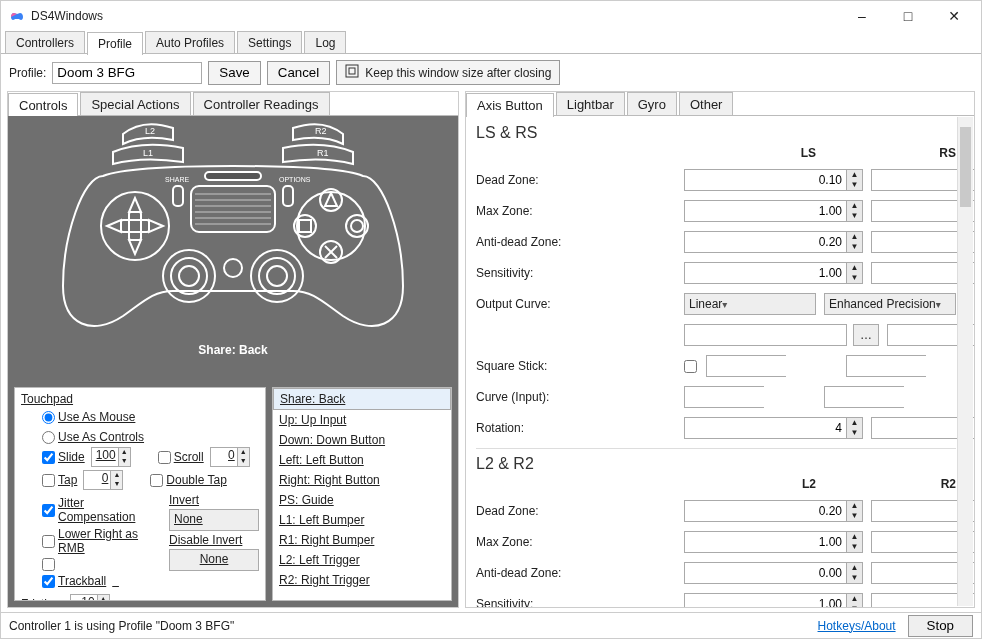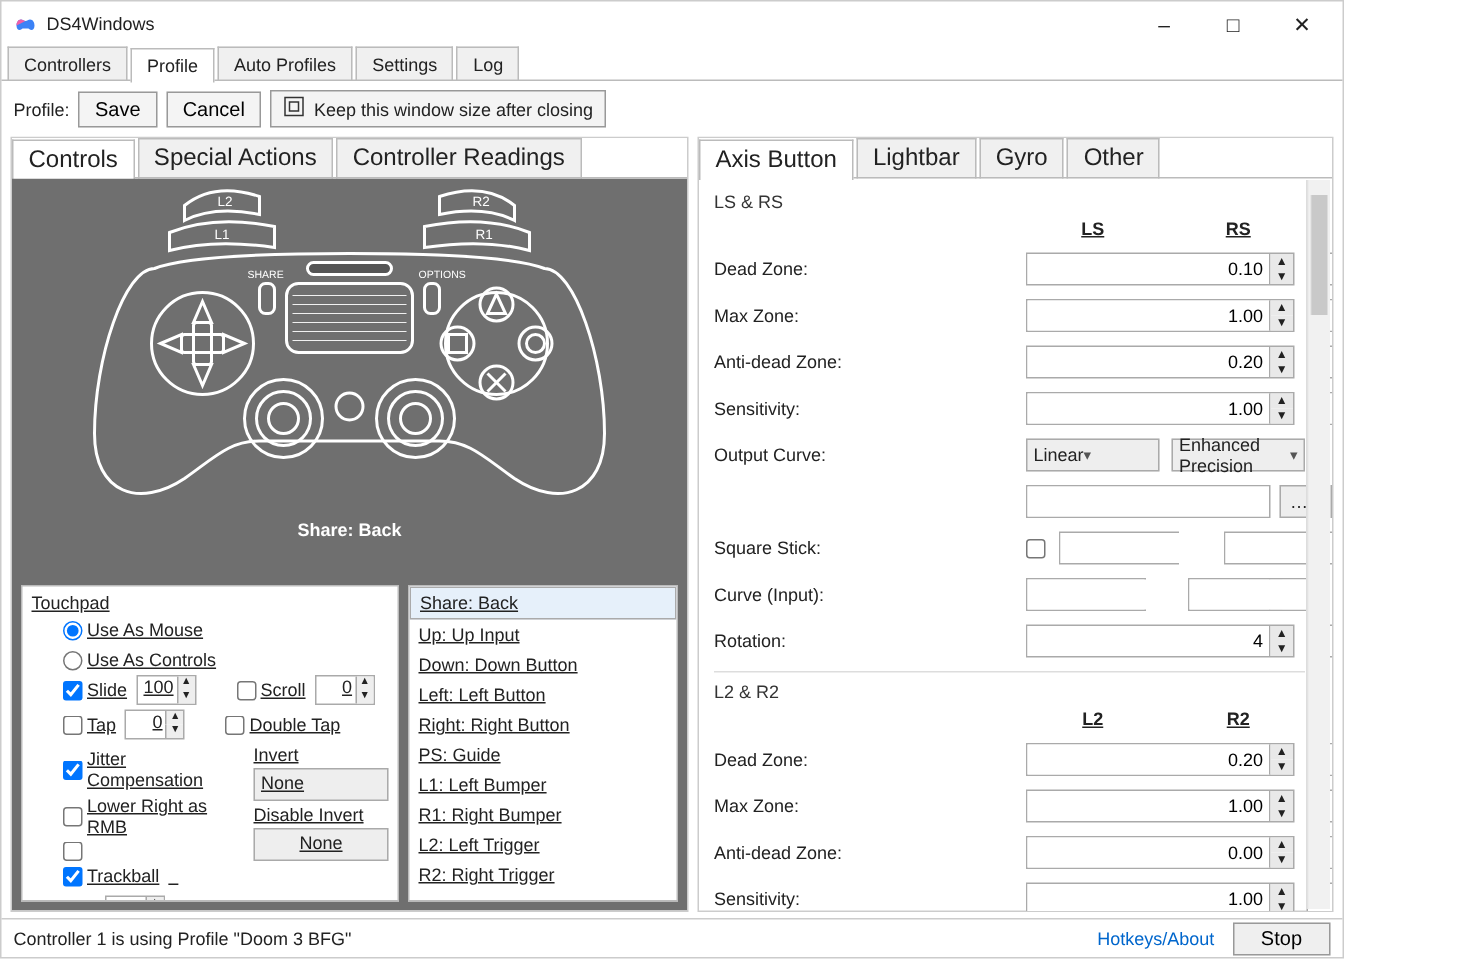--- a/index.html
+++ b/index.html
@@ -1,17 +1,17 @@
 <!DOCTYPE html>
 <html><head>
 <meta charset="utf-8">
 <style>
   * { box-sizing: border-box; }
   body { margin: 0; font-family: "Segoe UI", Tahoma, sans-serif; font-size: 12px; color: #222; background: #fff; }
-  .window { width: 896px; height: 639px; border: 1px solid #ccc; display: flex; flex-direction: column; position: relative; }
+  .window { width: 982px; height: 639px; border: 1px solid #ccc; display: flex; flex-direction: column; position: relative; }
 
   
   .titlebar { height: 30px; display: flex; align-items: center; padding: 0 4px 0 8px; }
   .titlebar .icon { width: 16px; height: 16px; margin-right: 6px; }
   .titlebar .title { flex: 0 0 auto; }
   .titlebar .spacer { flex: 1; }
   .winbtn { width: 46px; height: 28px; display: inline-flex; align-items: center; justify-content: center; font-size: 14px; cursor: default; }
 
   
   .tabs { display: flex; align-items: flex-end; padding-left: 4px; }
@@ -23,21 +23,21 @@
   .profilebar { display: flex; align-items: center; gap: 6px; padding: 6px 8px; }
   .profilebar input[type=text] { width: 150px; height: 22px; border: 1px solid #aaa; padding: 2px 4px; }
   .btn { height: 24px; padding: 2px 10px; border: 1px solid #999; background: #f4f4f4; cursor: default; }
   .keepbox { display: inline-flex; align-items: center; gap: 6px; border: 1px solid #999; background: #f4f4f4; padding: 3px 8px; }
 
   
   .content { flex: 1; display: flex; gap: 6px; padding: 0 6px 4px 6px; overflow: hidden; }
   .pane { flex: 1; display: flex; flex-direction: column; min-width: 0; border: 1px solid #ccc; }
   .pane-left { flex: 0 0 452px; }
   .inner-tabs { display: flex; }
-  .inner-tabs .tab { font-size: 16px; }
+  .inner-tabs .tab { font-size: 13px; }
   .pane-body { flex: 1; overflow: hidden; position: relative; }
 
   
   .controller-wrap { background: #6f6f6f; height: 265px; width:100%; display:flex; flex-direction:column; align-items:center; justify-content:flex-start; }
   .controller-svg { width: 380px; height: 225px; }
   .share-label { color: #fff; font-weight: 600; margin-top: 2px; }
 
   
   .lower-split { display: flex; height: calc(100% - 265px); padding: 6px; gap: 6px; background:#6f6f6f;text-decoration:underline; }
   .touchpad-panel { flex: 1; background: #fff; border: 1px solid #bbb; padding: 4px 6px; font-size: 12px; overflow: hidden; }
@@ -48,39 +48,39 @@
   .num .spn div { flex:1; border-left:1px solid #aaa; font-size:7px; line-height:1; text-align:center; background:#eee; }
   .sel { height: 22px; border: 1px solid #aaa; background:#eee; padding: 2px 4px; }
   .grid2 { display:grid; grid-template-columns: auto auto; gap:2px 6px; align-items:center; }
 
   .mapping-list { width: 180px; background:#fff; border:1px solid #bbb; overflow-y:auto; font-size:12px; }
   .mapping-list .row { padding: 3px 6px; cursor:default; }
   .mapping-list .row.sel { background:#e6f0fa; }
 
   
   .rightscroll { position:absolute; inset:0; overflow-y:auto; padding: 4px 18px 8px 10px; }
-  .group-label { font-size:12px; color:#333; margin: 4px 0 2px 0; padding-bottom:2px; }
-  .cols-header { display:grid; grid-template-columns: 200px 1fr 1fr; gap:8px; font-weight:600; text-align:center; margin-bottom:6px;text-decoration:underline;}
+  .group-label { font-size:16px; color:#333; margin: 4px 0 2px 0; padding-bottom:2px; }
+  .cols-header { display:grid; grid-template-columns: 200px 1fr 1fr; gap:8px; font-weight:600; text-align:right; margin-bottom:6px;}
   .cfgrow { display:grid; grid-template-columns: 200px 1fr 1fr; gap:8px; align-items:center; margin: 9px 0; }
   .cfgrow .lbl { }
   .spin { position: relative; height:22px; border:1px solid #aaa; background:#fff; display:flex; }
   .spin input { flex:1; border:none; text-align:right; padding-right:4px; font-size:12px; outline:none; }
   .spin .updown { width:16px; display:flex; flex-direction:column; border-left:1px solid #aaa; }
   .spin .updown div { flex:1; background:#e9e9e9; font-size:8px; text-align:center; line-height:10px; }
   .combo { height:22px; border:1px solid #aaa; background:#eee; display:flex; align-items:center; padding:0 4px; }
   .combo .caret { font-size:10px; color:#555; }
   .smallbtn { width:26px; height:22px; border:1px solid #aaa; background:#eee; display:flex; align-items:center; justify-content:center; }
   .inline { display:flex; align-items:center; gap:6px; }
   .pct { width:14px; text-align:center; }
   .hr { border:0; border-top:1px solid #ddd; margin:6px 0;}
 
   
   .statusbar { height:26px; border-top:1px solid #ccc; display:flex; align-items:center; padding: 0 8px; gap:12px; font-size:12px; }
   .statusbar .flex { flex:1; }
-  .link { color:#0066cc; cursor:default; }
+  .link { color:#0066cc; text-decoration:underline; cursor:default; }
   .stopbtn { height:22px; padding:2px 18px; border:1px solid #999; background:#efefef; }
 
   
   .scroll-v { position:absolute; right:1px; top:1px; bottom:1px; width:16px; background:#f1f1f1; border-left:1px solid #ddd; }
   .scroll-v .thumb { position:absolute; left:2px; right:2px; top:10px; height:80px; background:#c9c9c9; }
 
   input[type=checkbox], input[type=radio] { margin:0 3px 0 0; }
   label { display:inline-flex; align-items:center;padding-left:21px; }
 </style>
 </head>
@@ -106,20 +106,21 @@
     <div class="tab">Controllers</div>
     <div class="tab active">Profile</div>
     <div class="tab">Auto Profiles</div>
     <div class="tab">Settings</div>
     <div class="tab">Log</div>
   </div>
   <div class="tabstrip-border"></div>
 
   <div class="profilebar">
     <span>Profile:</span>
+    <input type="text" value="Doom 3 BFG" style="">
     <button class="btn">Save</button>
     <button class="btn">Cancel</button>
     <span class="keepbox">
       <span><svg width="14" height="14" viewBox="0 0 14 14">
             <rect x="1" y="1" width="12" height="12" fill="none" stroke="#333"></rect>
             <rect x="4" y="4" width="6" height="6" fill="none" stroke="#333"></rect>
           </svg></span>
       <span>Keep this window size after closing</span>
     </span>
   </div>

